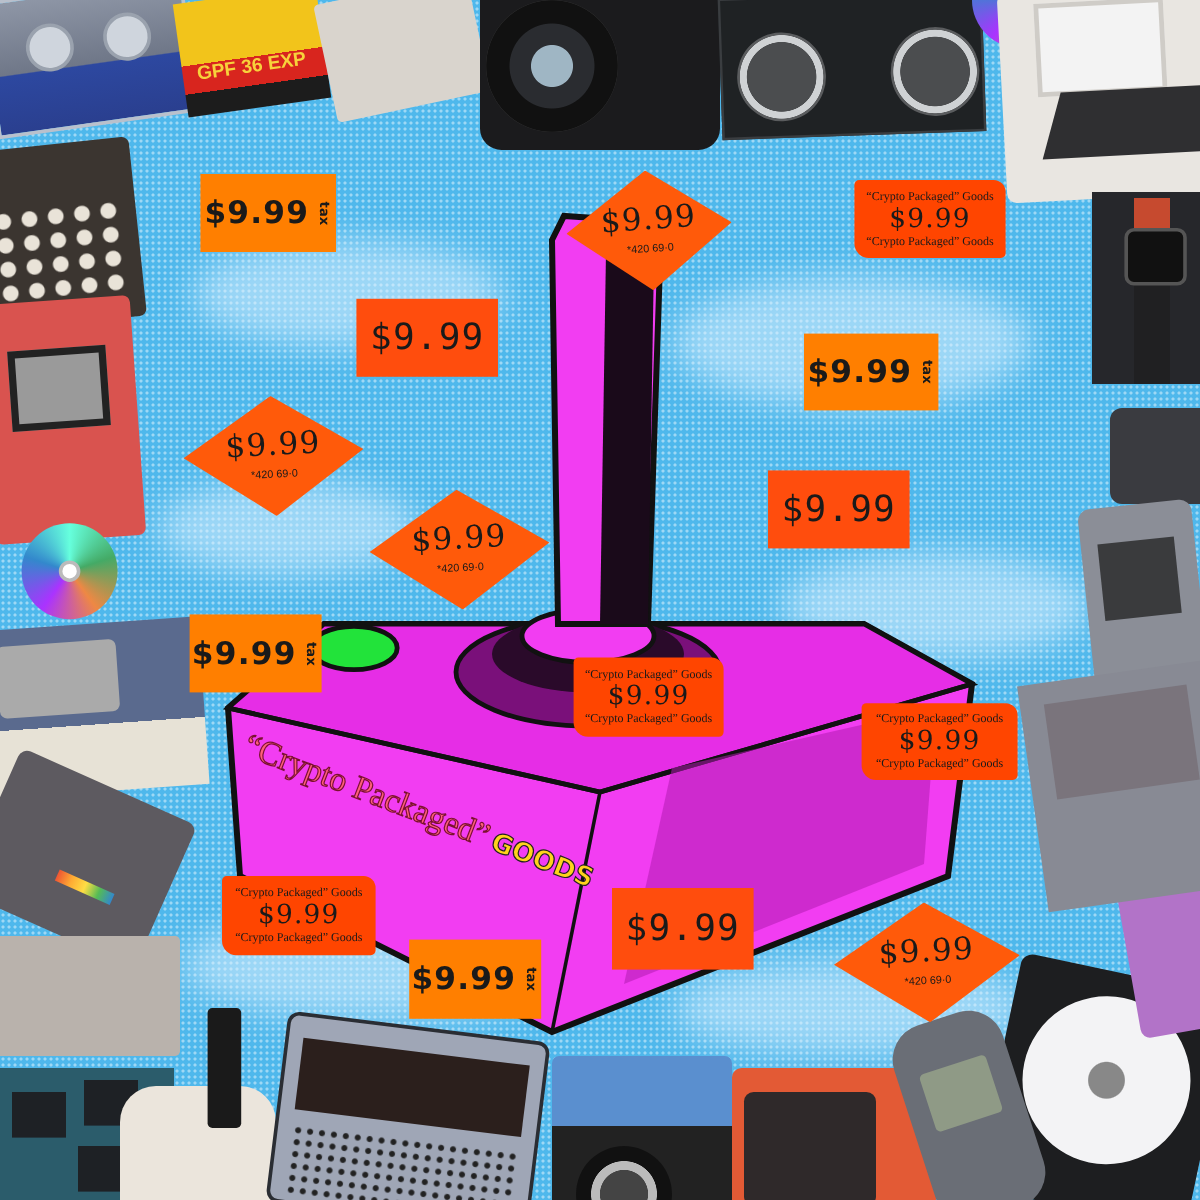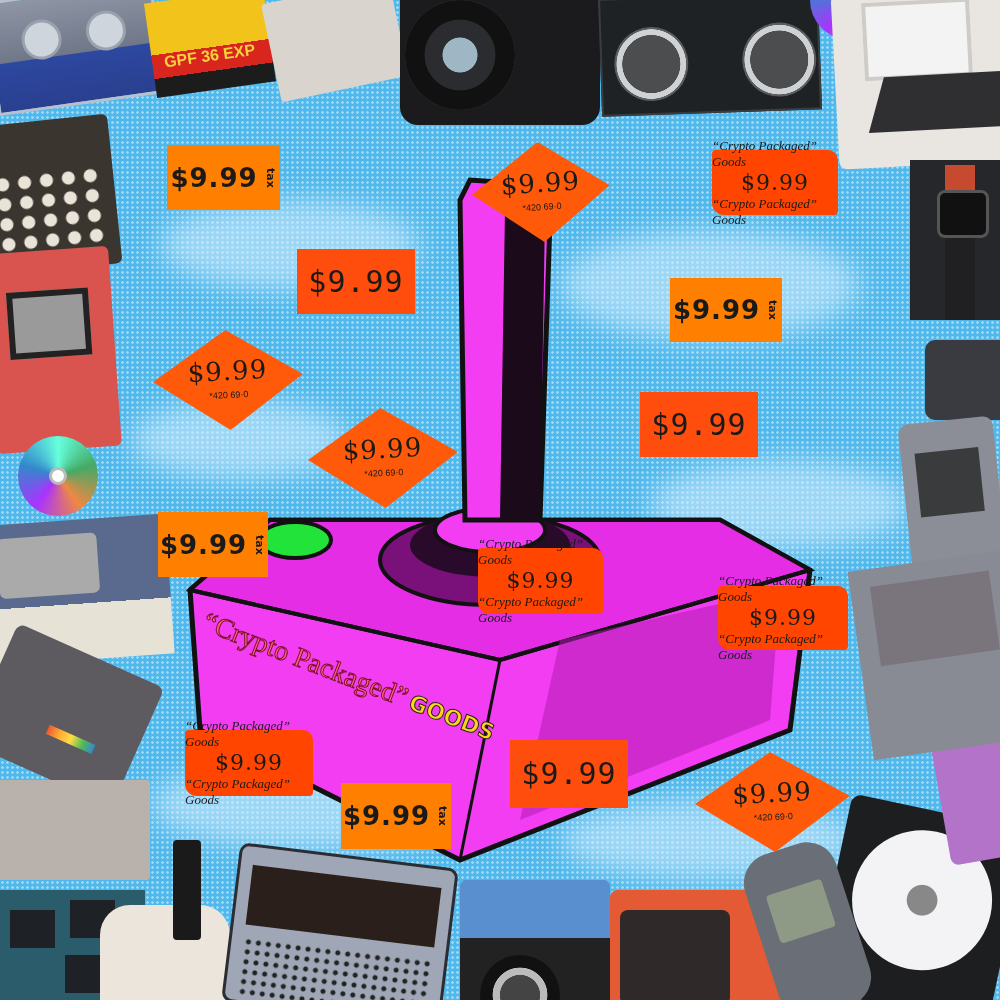--- a/index.html
+++ b/index.html
@@ -67,21 +67,21 @@
   .tag .price{font-family:"DejaVu Sans",sans-serif;letter-spacing:1px;line-height:1;}
   .t-rect{background:#ff7f00;flex-direction:row;}
   .t-rect .price{font-weight:bold;font-size:26px;}
   .t-rect .tax{font-size:11px;font-weight:bold;writing-mode:vertical-rl;margin-left:6px;}
   .t-stamp{background:#ff4d0d;}
   .t-stamp .price{font-size:30px;font-family:"DejaVu Sans Mono",monospace;}
   .t-diamond{background:#ff5a0a;clip-path:polygon(50% 0,100% 48%,50% 100%,0 48%);border-radius:14px;}
   .t-diamond .price{font-size:26px;font-family:"DejaVu Serif",serif;margin-top:-2px;}
   .t-diamond .code{font-size:9px;margin-top:6px;font-family:"Liberation Sans",sans-serif;}
   .t-torn{background:#ff4500;border-radius:4px 10px 4px 12px;}
-  .t-torn .small{font-size:13px;font-family:"Liberation Serif",serif;font-style:italic;}
+  .t-torn .small{font-size:10px;font-family:"Liberation Serif",serif;}
   .t-torn .price{font-size:22px;font-family:"DejaVu Serif",serif;margin:2px 0;}
   .brand{position:absolute;left:210px;top:606px;transform:rotate(21deg);transform-origin:left top;white-space:nowrap;}
   .brand .cp{font-family:"Liberation Serif",serif;font-size:28px;color:#ff5f7a;-webkit-text-stroke:1px #7a1030;}
   .brand .goods{font-family:"DejaVu Sans",sans-serif;font-weight:bold;font-size:22px;color:#ffd21c;-webkit-text-stroke:1px #222;margin-left:4px;}
 </style>
 </head>
 <body>
 
 <div class="canvas">
 

